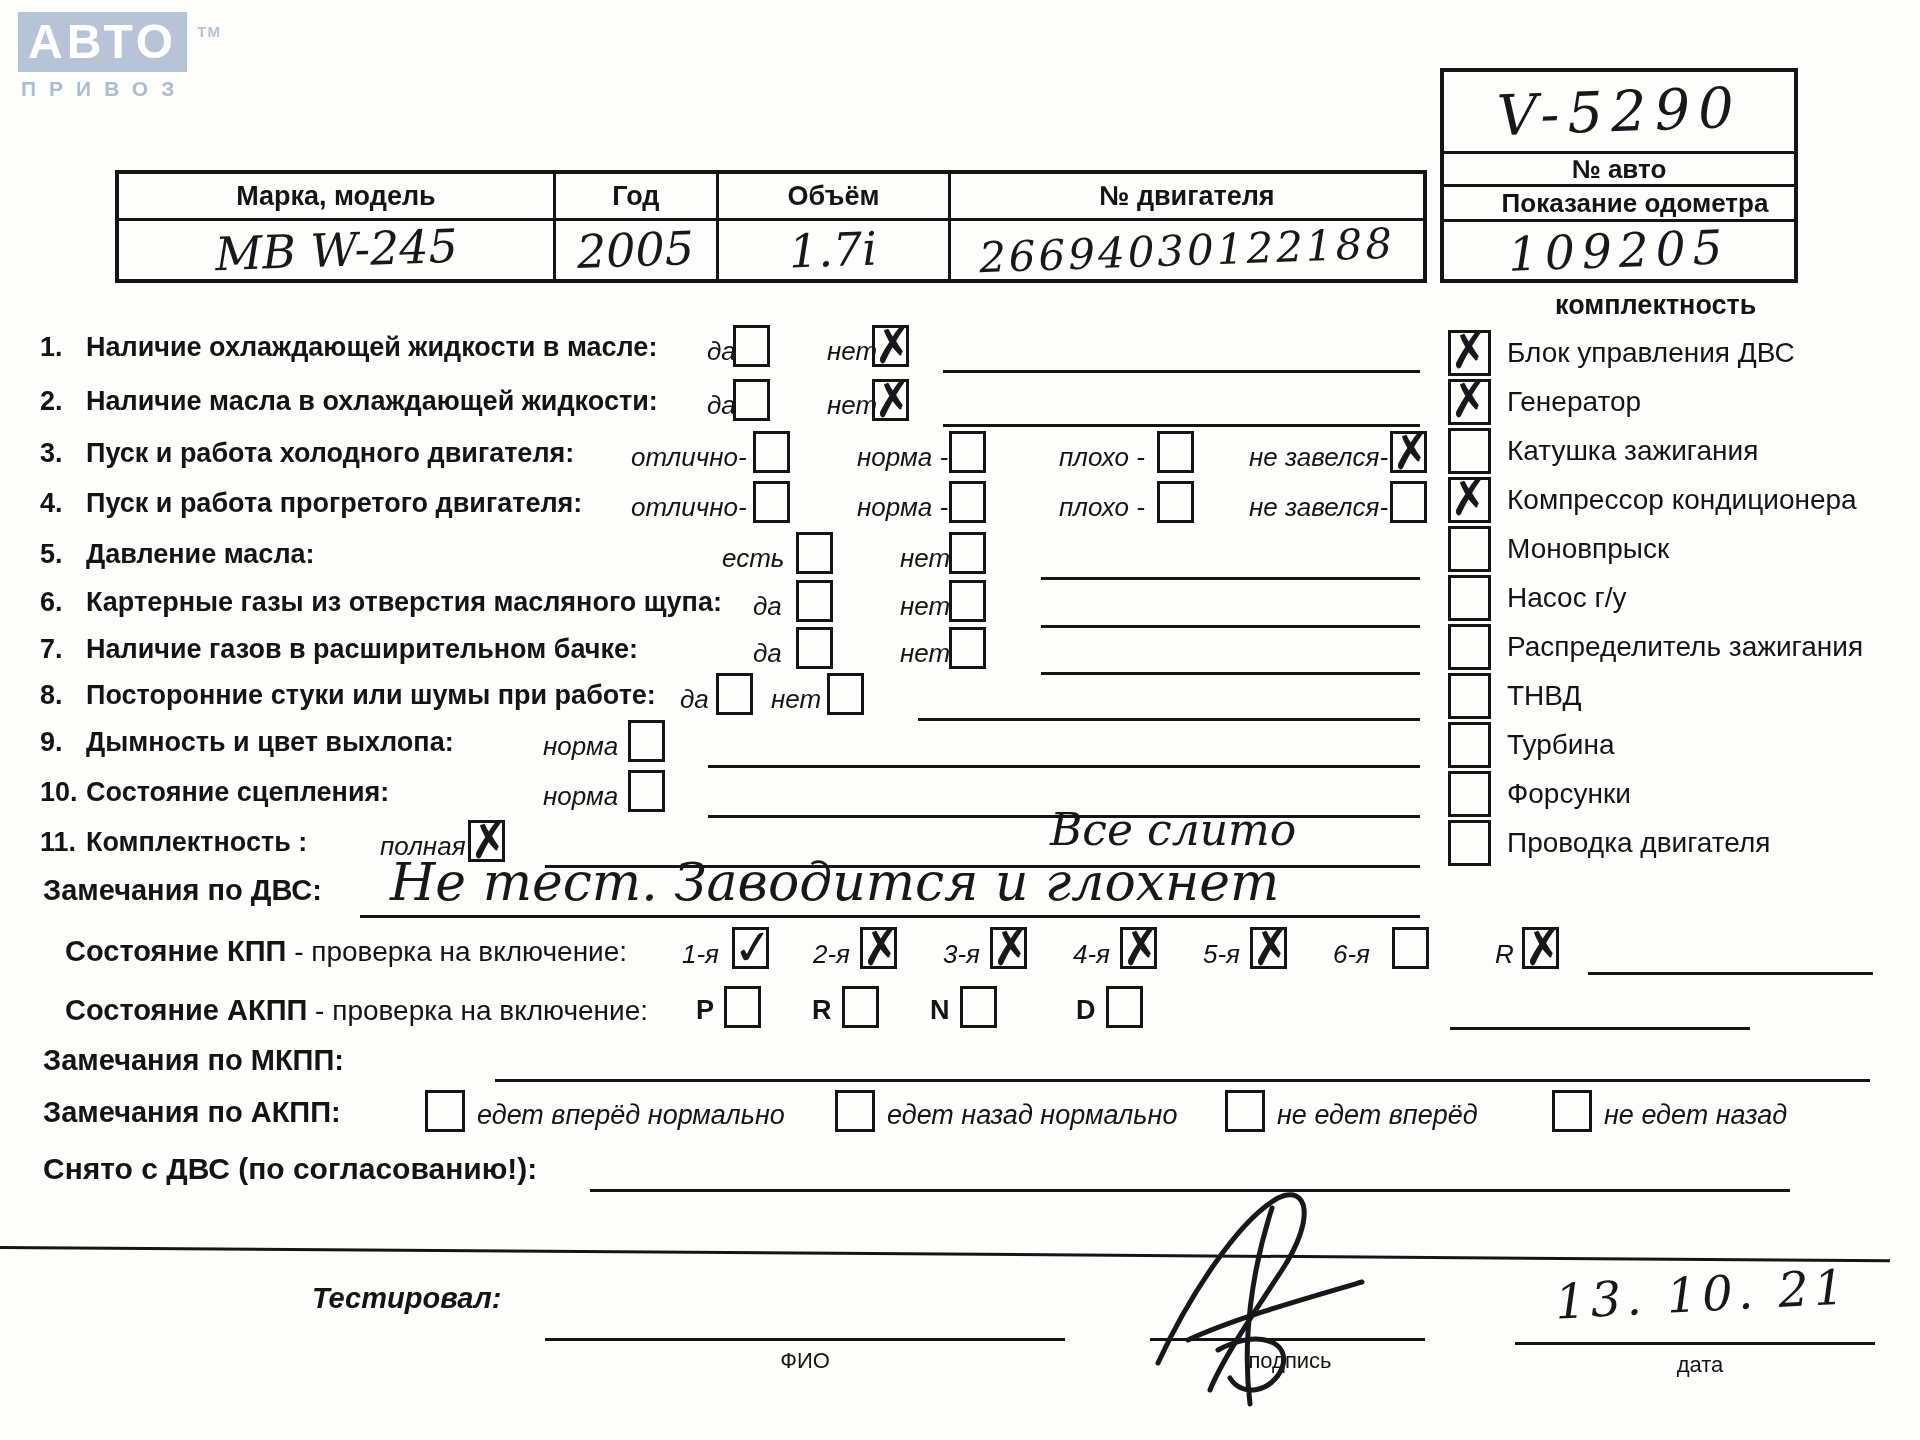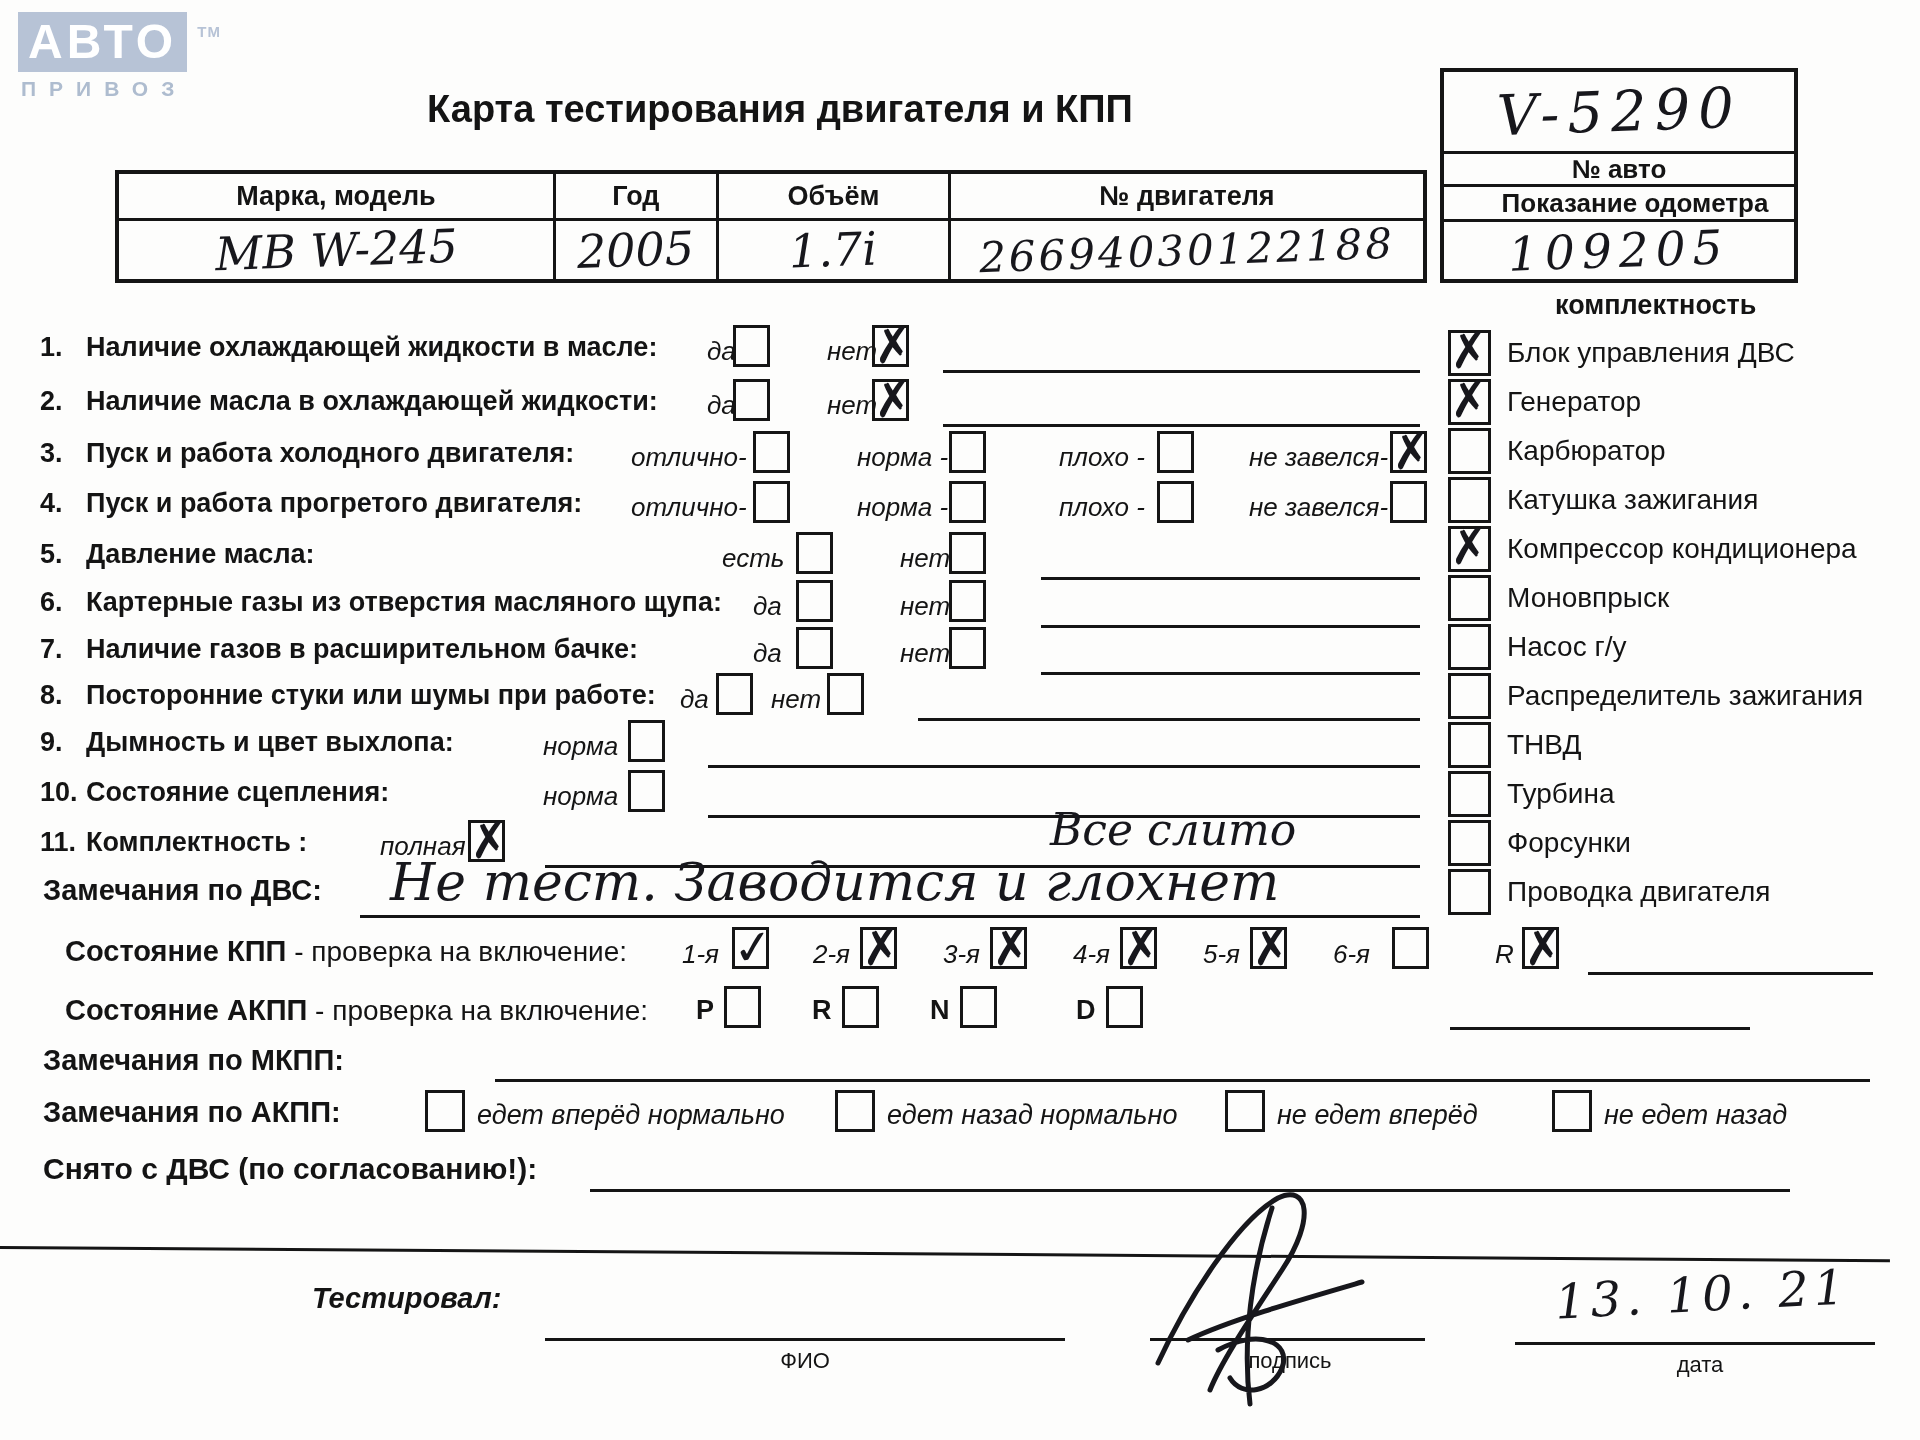--- a/index.html
+++ b/index.html
@@ -78,21 +78,20 @@
 </head>
 <body>
 
 <div class="page">
 
   <div class="logo">
     <div class="logo-top"><span>АВТО</span><span class="logo-tm">TM</span></div>
     <div class="logo-bottom">ПРИВОЗ</div>
   </div>
 
-  <div class="title">Карта тестирования двигателя  и КПП</div>
 
   <div class="vtable">
     <div class="vhead">
       <div class="vcell c1">Марка, модель</div>
       <div class="vcell c2">Год</div>
       <div class="vcell c3">Объём</div>
       <div class="vcell c4">№ двигателя</div>
     </div>
     <div class="vvals">
       <div class="vcell c1">
@@ -132,26 +131,20 @@
     <div class="citem">
         <span class="cbox">
           <span class="mark">✗</span>
         </span>
         <span class="clab">Генератор</span>
       </div>
     <div class="citem">
         <span class="cbox">
           <span class="mark"></span>
         </span>
-        <span class="clab">Карбюратор</span>
-      </div>
-    <div class="citem">
-        <span class="cbox">
-          <span class="mark"></span>
-        </span>
         <span class="clab">Катушка зажигания</span>
       </div>
     <div class="citem">
         <span class="cbox">
           <span class="mark">✗</span>
         </span>
         <span class="clab">Компрессор кондиционера</span>
       </div>
     <div class="citem">
         <span class="cbox">

